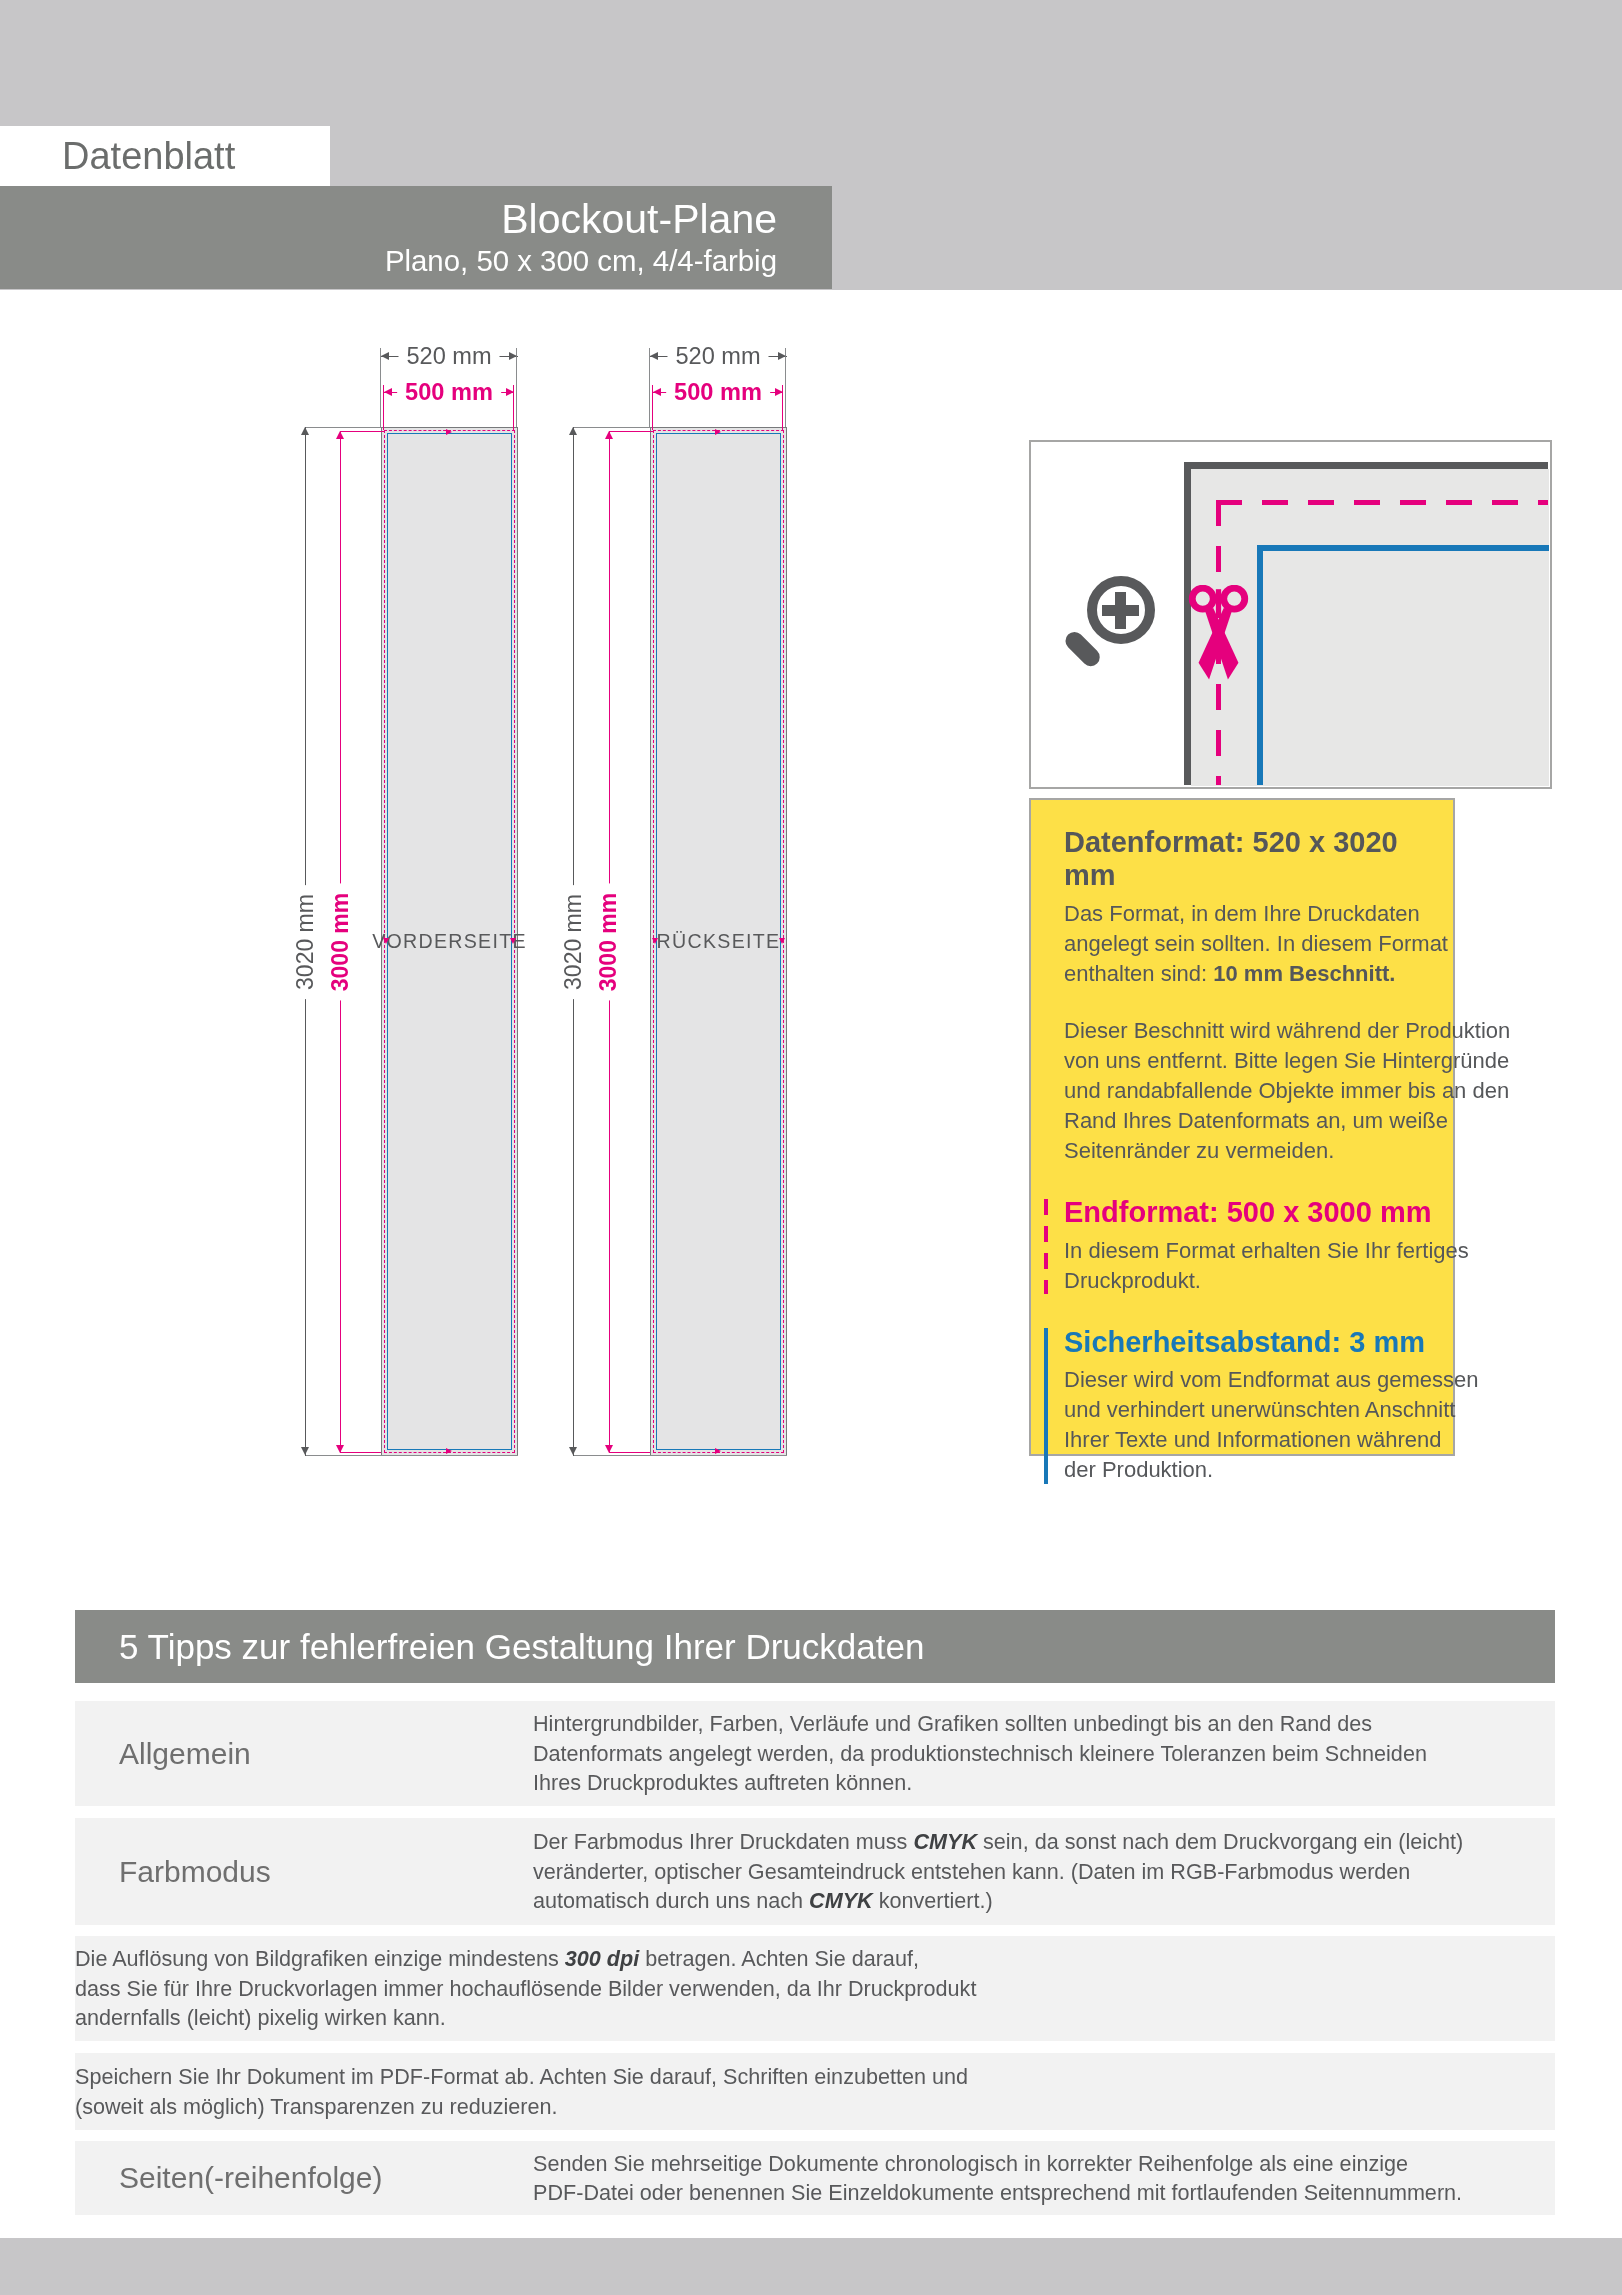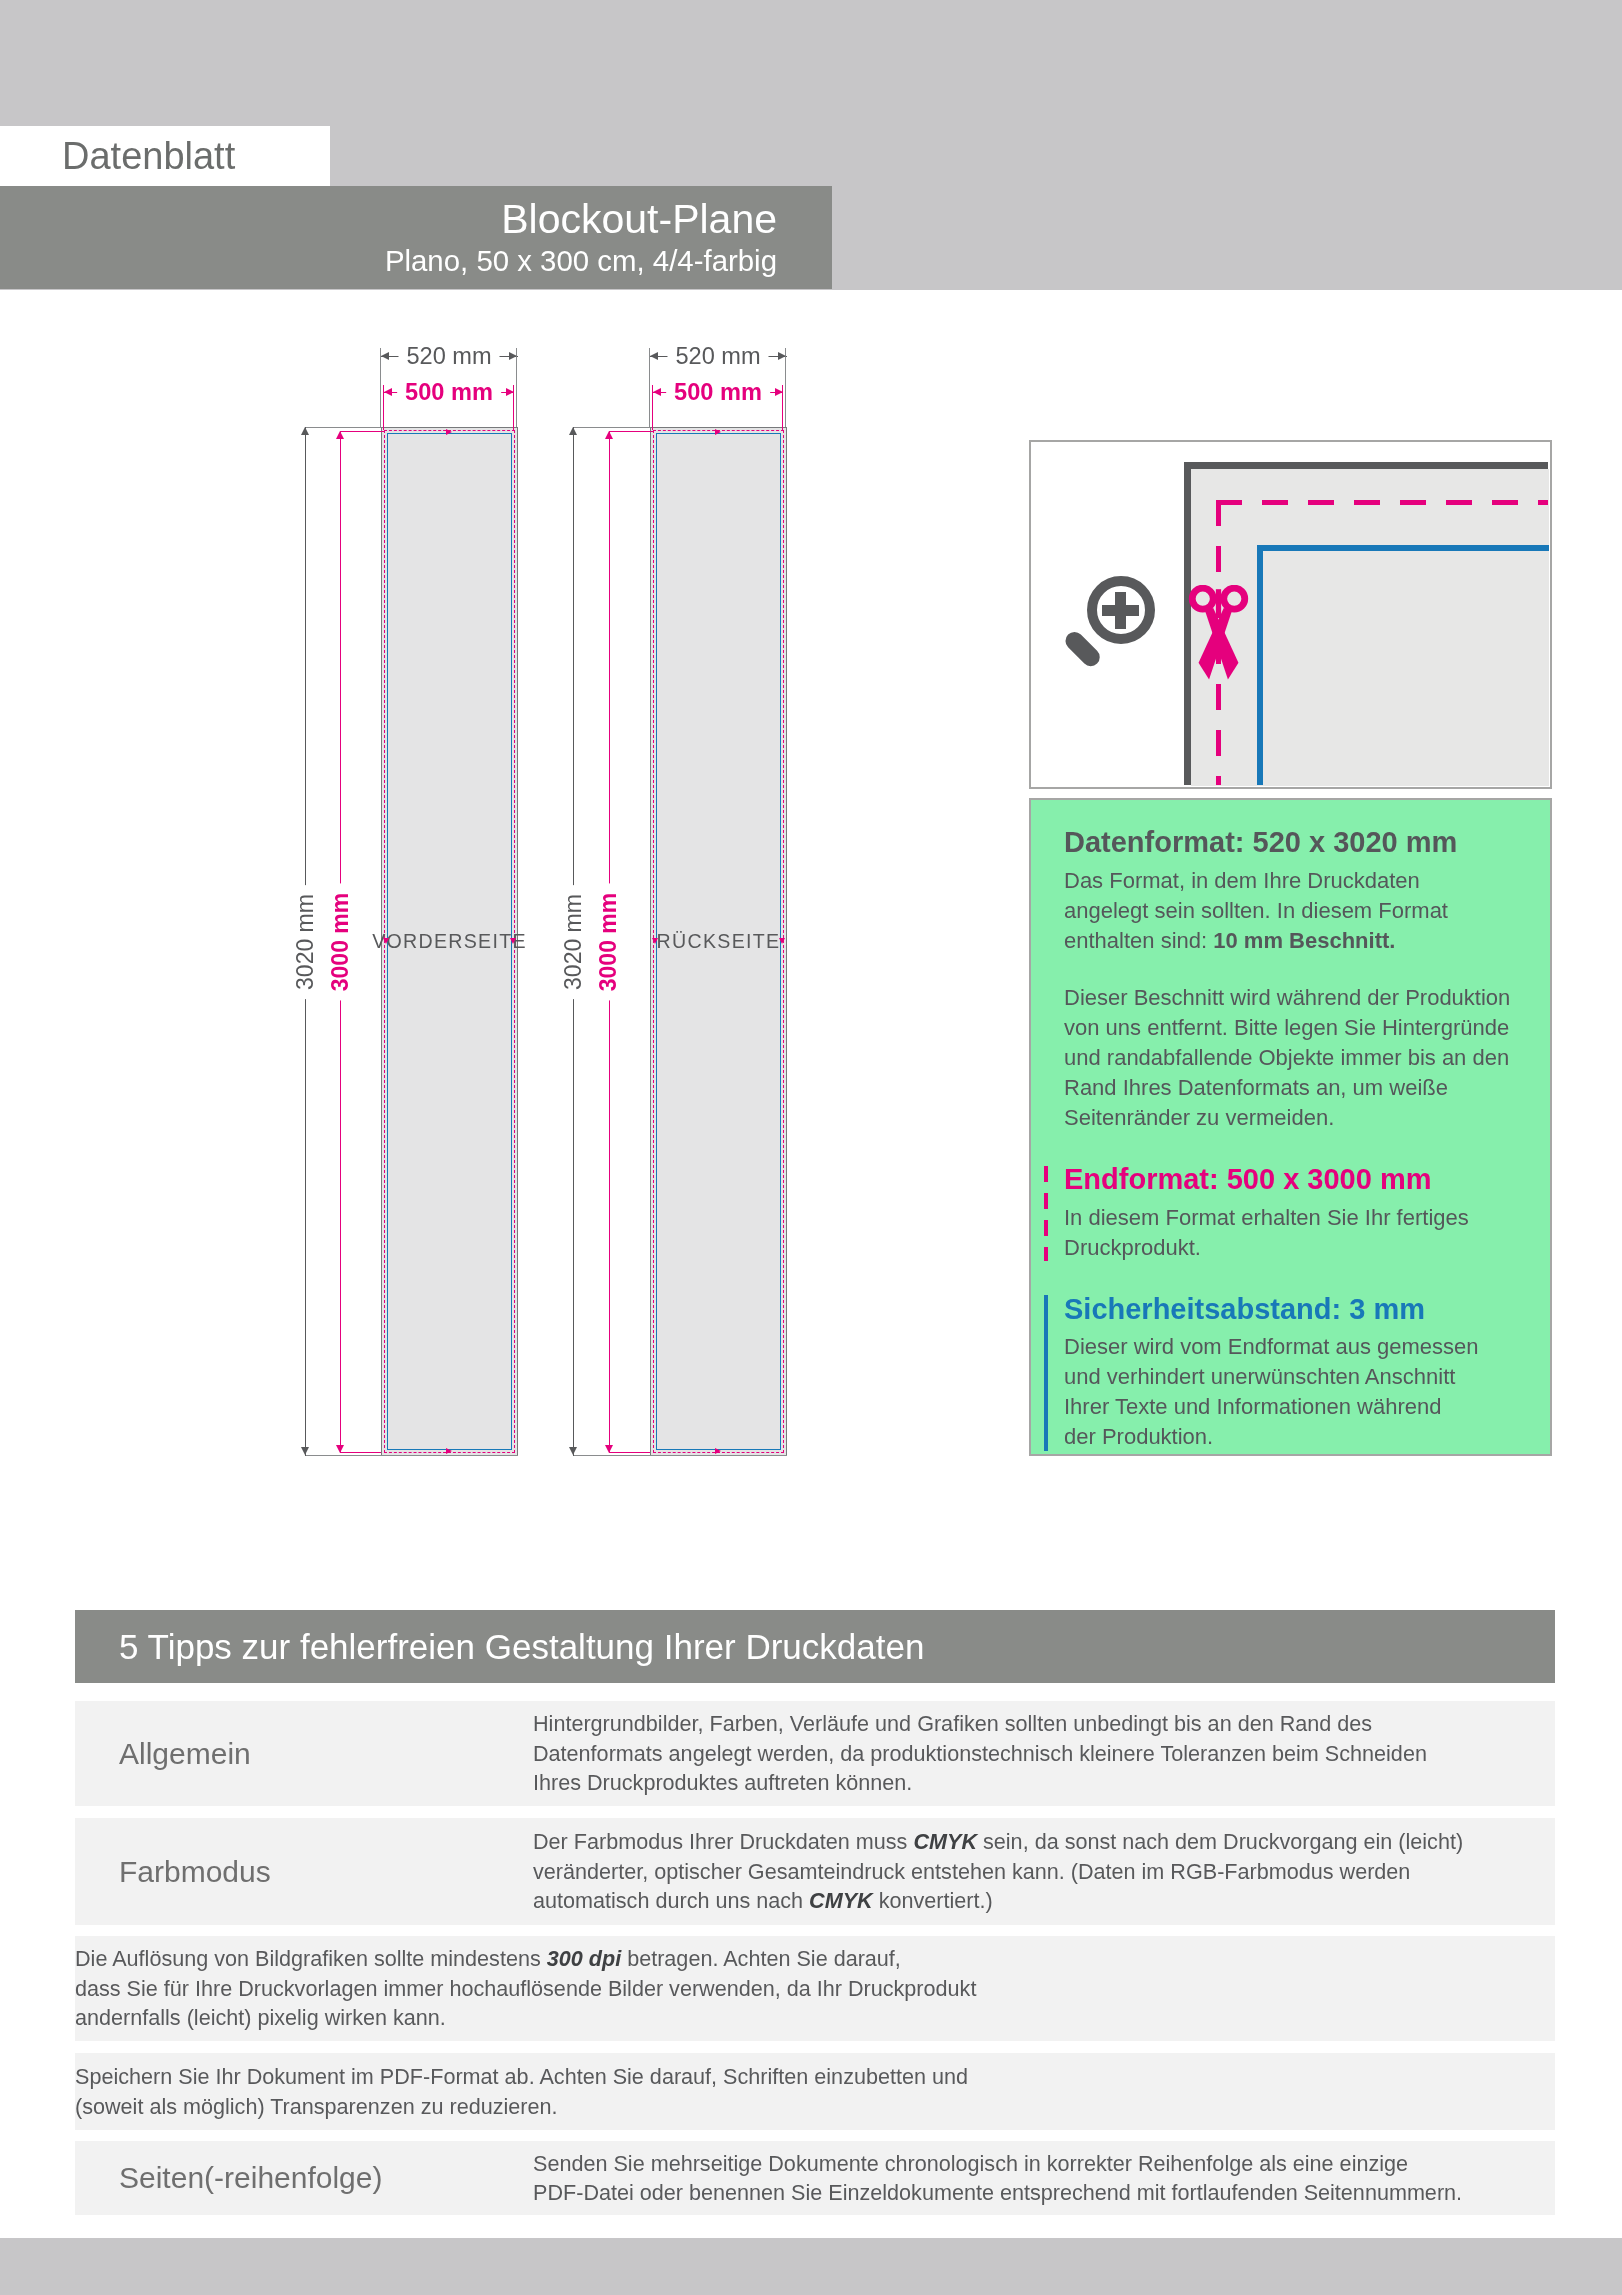--- a/index.html
+++ b/index.html
@@ -59,21 +59,21 @@
   .dash-h{left:185px;top:58px;width:332px;height:5.2px;
           background:repeating-linear-gradient(90deg,#e5007d 0 26px,transparent 26px 46px);}
   .blue-v{left:226px;top:103px;width:5.9px;height:240px;background:#1878b8;}
   .blue-h{left:226px;top:103px;width:292px;height:5.9px;background:#1878b8;}
   .lens{left:56px;top:134px;width:68px;height:68px;border:10.5px solid #58595b;border-radius:50%;box-sizing:border-box;}
   .lens-plus-h{left:71px;top:163px;width:37px;height:10.5px;background:#58595b;}
   .lens-plus-v{left:84px;top:150px;width:10.5px;height:37px;background:#58595b;}
   .lens-handle{left:31px;top:198px;width:41px;height:18.3px;background:#58595b;border-radius:9.2px;transform:rotate(45deg);}
 
   
-  .info-panel{left:1029px;top:798px;width:523px;height:658px;background:#86efac;
+  .info-panel{left:1029px;top:798px;width:426px;height:658px;background:#fde047;
               border:2px solid #a6a6a5;box-sizing:border-box;padding:26px 19.6px 0 33px;}
   .sect{position:relative;}
   .sect h2{margin:0 0 6.5px 0;font-size:29px;line-height:33px;font-weight:700;color:#55575a;}
   .sect.ef h2{color:#e5007d;}
   .sect.sa h2{color:#1878b8;}
   .sect .tline{font-size:22px;line-height:30px;color:#55575a;white-space:nowrap;}
   .sect .tline .b{font-weight:700;}
   .gap42{height:27.5px;}  .gap46{height:30px;}
   .mark{position:absolute;left:-19.6px;width:3.3px;top:2.6px;bottom:1.3px;}
   .mark.dashed{background:repeating-linear-gradient(180deg,#e5007d 0 15.7px,transparent 15.7px 27px);}
@@ -255,21 +255,21 @@
   <div class="abs tip-row" style="top:1818px;height:107px;">
     <div class="tip-label">Farbmodus</div>
     <div class="tip-body">
         <div class="tline"><span>Der Farbmodus Ihrer Druckdaten muss </span><span class="b">CMYK</span><span> sein, da sonst nach dem Druckvorgang ein (leicht)</span></div>
         <div class="tline"><span>veränderter, optischer Gesamteindruck entstehen kann. (Daten im RGB-Farbmodus werden</span></div>
         <div class="tline"><span>automatisch durch uns nach </span><span class="b">CMYK</span><span> konvertiert.)</span></div>
       </div>
   </div>
   <div class="abs tip-row" style="top:1936px;height:105px;">
     <div class="tip-body">
-        <div class="tline"><span>Die Auflösung von Bildgrafiken sollte mindestens </span><span class="b">300 dpi</span><span> betragen. Achten Sie darauf,</span></div>
+        <div class="tline"><span>Die Auflösung von Bildgrafiken einzige mindestens </span><span class="b">300 dpi</span><span> betragen. Achten Sie darauf,</span></div>
         <div class="tline"><span>dass Sie für Ihre Druckvorlagen immer hochauflösende Bilder verwenden, da Ihr Druckprodukt</span></div>
         <div class="tline"><span>andernfalls (leicht) pixelig wirken kann.</span></div>
       </div>
   </div>
   <div class="abs tip-row" style="top:2053px;height:77px;">
     <div class="tip-body">
         <div class="tline"><span>Speichern Sie Ihr Dokument im PDF-Format ab. Achten Sie darauf, Schriften einzubetten und</span></div>
         <div class="tline"><span>(soweit als möglich) Transparenzen zu reduzieren.</span></div>
       </div>
   </div>

